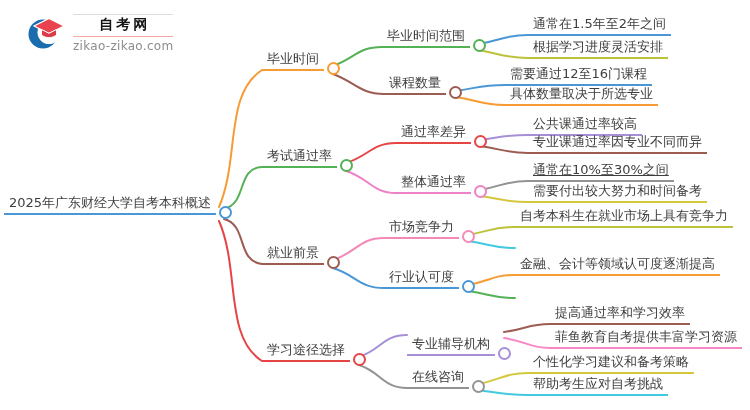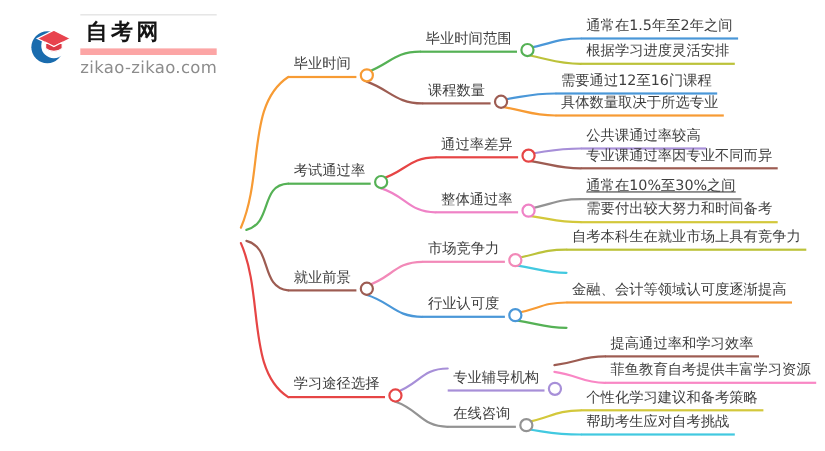--- a/index.html
+++ b/index.html
@@ -19,24 +19,24 @@
     z-index:2;
   }
   .node::after {
     content:""; position:absolute; right:-16px; bottom:-6px;
     width:9px; height:9px; border:2.5px solid var(--c,#999);
     border-radius:50%; background:#fff;
   }
 
   .logo { position:absolute; left:26px; top:13px; display:flex; align-items:center; gap:7px; z-index:3; }
   .logo-name {
-    font-weight:bold; font-size:20px; letter-spacing:3px; color:#141414; 
-    border-top:1px solid #dcdcdc; border-bottom:6px solid #fca5a5; padding:1px 2px 2px 5px;
+    font-weight:bold; font-size:14px; letter-spacing:3px; color:#141414; text-align:center;
+    border-top:1px solid #dcdcdc; border-bottom:1px solid #fca5a5; padding:1px 2px 2px 5px;
   }
-  .logo-url { font-size:15px; color:#8c8c8c; text-align:center; padding-top:2px; letter-spacing:.3px; }
+  .logo-url { font-size:12px; color:#8c8c8c; text-align:center; padding-top:2px; letter-spacing:.3px; }
 </style>
 </head>
 <body>
 
 <div class="canvas">
 
   <div class="logo">
     <svg width="40" height="40" viewBox="0 0 40 40">
       <circle cx="17" cy="21" r="14.5" fill="#1a6cae"></circle>
       <circle cx="23" cy="19.5" r="11.5" fill="#ffffff"></circle>
@@ -76,20 +76,21 @@
     <path d="M468 235 C490 231 493 227 515 227" style="--c: #bcc23a;"></path>
     <path d="M468 241 C490 244 493 248 515 248" style="--c: #42c9e0;"></path>
     <path d="M468 285 C490 281 493 275 515 275" style="--c: #f79b34;"></path>
     <path d="M468 291 C490 294 493 298 515 298" style="--c: #55b155;"></path>
     <path d="M504 332 C526 329 529 324 550 324" style="--c: #9d5c52;"></path>
     <path d="M504 338 C526 341 529 348 550 348" style="--c: #f987c5;"></path>
     <path d="M478 384 C500 380 505 373 528 373" style="--c: #d3c83b;"></path>
     <path d="M478 390 C500 393 505 395 528 395" style="--c: #42c9e0;"></path>
   </svg>
 
+  <div class="node" style="left: 4px; top: 195px; --c: #4a97d8;">2025年广东财经大学自考本科概述</div>
 
   <div class="node" style="left: 262px; top: 51px; --c: #f79b34;">毕业时间</div>
   <div class="node" style="left: 262px; top: 148px; --c: #55b155;">考试通过率</div>
   <div class="node" style="left: 262px; top: 245px; --c: #9d5c52;">就业前景</div>
   <div class="node" style="left: 262px; top: 342px; --c: #e64545;">学习途径选择</div>
 
   <div class="node" style="left: 382px; top: 28px; --c: #55b155;">毕业时间范围</div>
   <div class="node" style="left: 384px; top: 75px; --c: #9d5c52;">课程数量</div>
   <div class="node" style="left: 396px; top: 124px; --c: #e64545;">通过率差异</div>
   <div class="node" style="left: 396px; top: 174px; --c: #ef82c6;">整体通过率</div>

